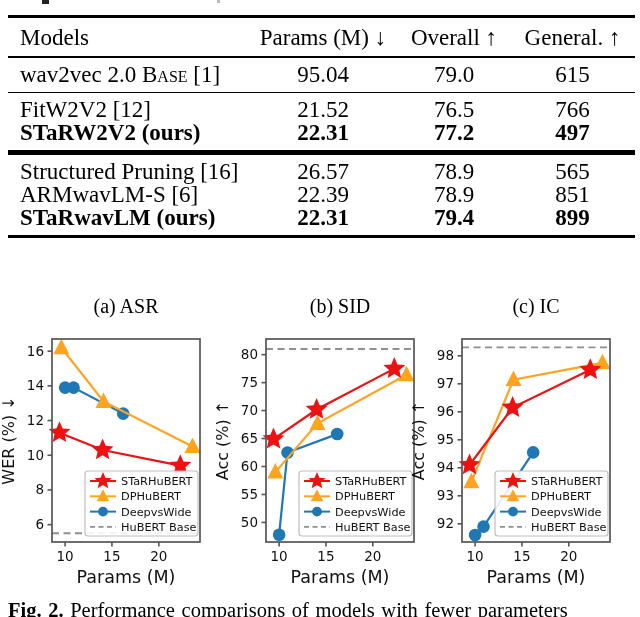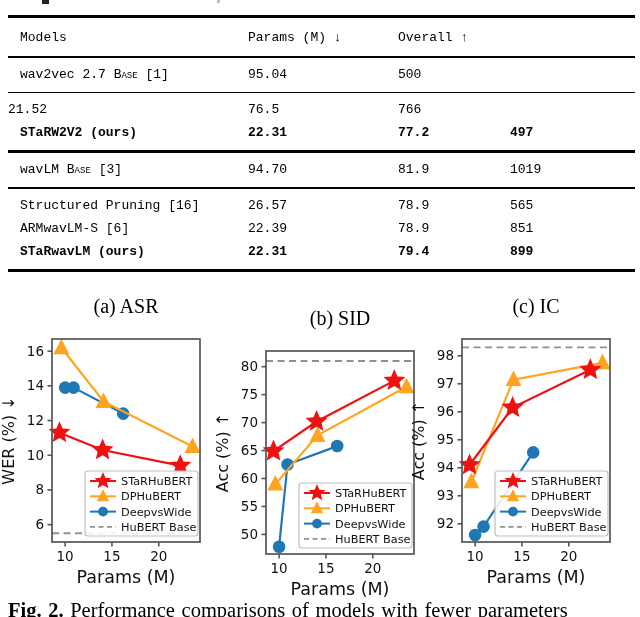--- a/index.html
+++ b/index.html
@@ -7,31 +7,31 @@
     width:640px;height:617px;position:relative;overflow:hidden;
     background:#ffffff;color:#000;
     font-family:"Liberation Serif","DejaVu Serif",serif;
   }
   .frag{position:absolute;}
   
   .table-wrap{position:absolute;left:8px;top:15px;width:627px;}
   .rule{width:100%;background:#000;}
   .rule.thick{height:3px;}
   .rule.thin{height:1.5px;}
-  .trow{display:grid;grid-template-columns:240px 150px 112px 125px;line-height:23px;font-size:13px;font-family:Liberation Mono, monospace;}
+  .trow{display:grid;grid-template-columns:240px 150px 112px 125px;line-height:23px;font-size:23px;}
   .trow .c0{text-align:left;padding-left:12px;}
-  .trow .c1,.trow .c2,.trow .c3{}
+  .trow .c1,.trow .c2,.trow .c3{text-align:center;}
   .theader{padding:8px 0 7px 0;}
   .tgroup{padding:5px 0 6px 0;}
   .bold{font-weight:bold;}
   .sc{font-variant:small-caps;}
   
   .chart{position:absolute;top:293px;width:213px;height:300px;margin:0;}
   #chart-a{left:0;}
-  #chart-b{left:214px;margin-top:12px;}
+  #chart-b{left:214px;}
   #chart-c{left:410px;}
   .chart-title{position:absolute;left:44px;width:164px;top:2px;text-align:center;
     font-size:20px;color:#000000;}
   .chart svg{position:absolute;left:0;top:36px;}
   .chart svg text{font-family:"DejaVu Sans","Liberation Sans",sans-serif;}
   
   .caption{position:absolute;left:8px;top:599px;width:640px;font-size:20.5px;
     white-space:nowrap;word-spacing:1.5px;}
   .caption .figno{font-weight:bold;}
 </style>
@@ -40,53 +40,48 @@
 
 <div class="frag" style="left:42px;top:0;width:7px;height:4px;background:#222;"></div>
 <div class="frag" style="left:217px;top:0;width:3px;height:3px;background:#bbb;"></div>
 
 <div class="table-wrap">
   <div class="rule thick"></div>
   <div class="trow theader">
     <span class="c0">Models</span>
     <span class="c1">Params (M) ↓</span>
     <span class="c2">Overall ↑</span>
+    <span class="c3">General. ↑</span>
   </div>
   <div class="rule thin"></div>
     <div id="table-body">
       <div class="tgroup">
         <div class="trow">
-          <span class="c0"><span>wav2vec 2.7 </span><span class="sc">Base</span><span> [1]</span></span>
+          <span class="c0"><span>wav2vec 2.0 </span><span class="sc">Base</span><span> [1]</span></span>
           <span class="c1">95.04</span>
-          <span class="c3">500</span>
+          <span class="c2">79.0</span>
+          <span class="c3">615</span>
         </div>
       </div>
       <div class="rule thin"></div>
       <div class="tgroup">
         <div class="trow">
+          <span class="c0"><span>FitW2V2 [12]</span></span>
           <span class="c1">21.52</span>
           <span class="c2">76.5</span>
           <span class="c3">766</span>
         </div>
         <div class="trow bold">
           <span class="c0"><span>STaRW2V2 (ours)</span></span>
           <span class="c1">22.31</span>
           <span class="c2">77.2</span>
           <span class="c3">497</span>
         </div>
       </div>
       <div class="rule thick"></div>
-      <div class="tgroup">
-        <div class="trow">
-          <span class="c0"><span>wavLM </span><span class="sc">Base</span><span> [3]</span></span>
-          <span class="c1">94.70</span>
-          <span class="c2">81.9</span>
-          <span class="c3">1019</span>
-        </div>
-      </div>
       <div class="rule thin"></div>
       <div class="tgroup">
         <div class="trow">
           <span class="c0"><span>Structured Pruning [16]</span></span>
           <span class="c1">26.57</span>
           <span class="c2">78.9</span>
           <span class="c3">565</span>
         </div>
         <div class="trow">
           <span class="c0"><span>ARMwavLM-S [6]</span></span>

